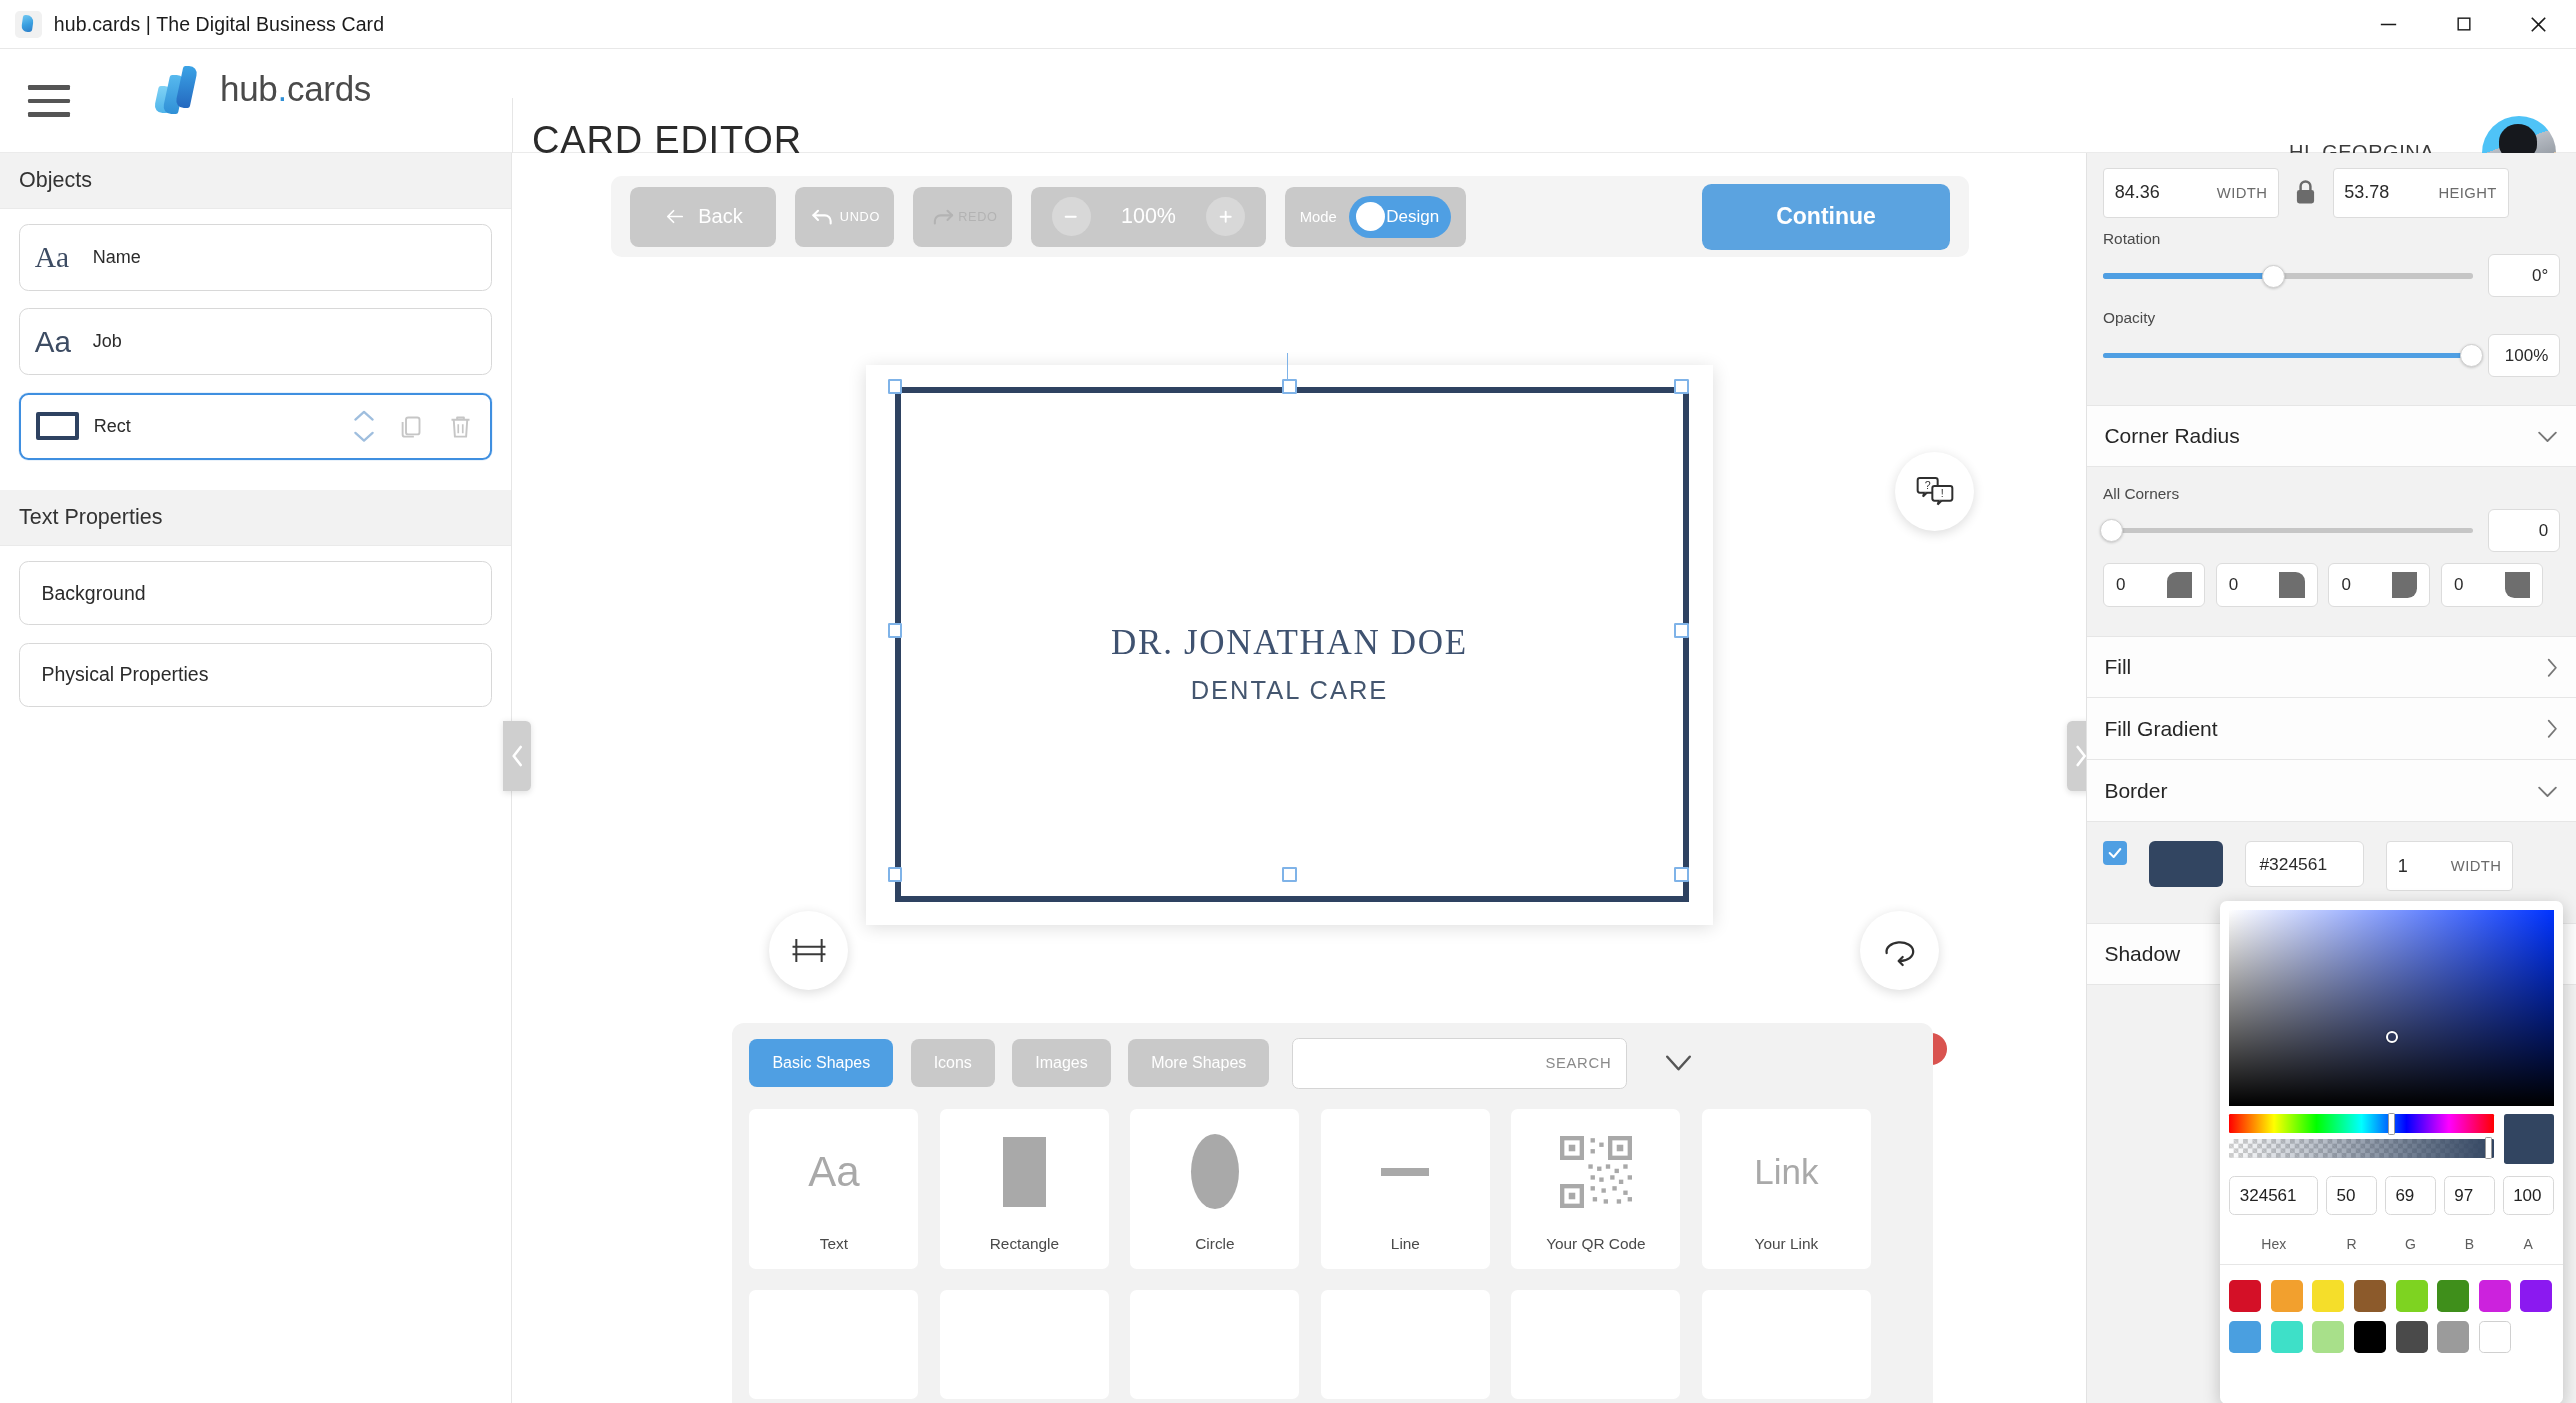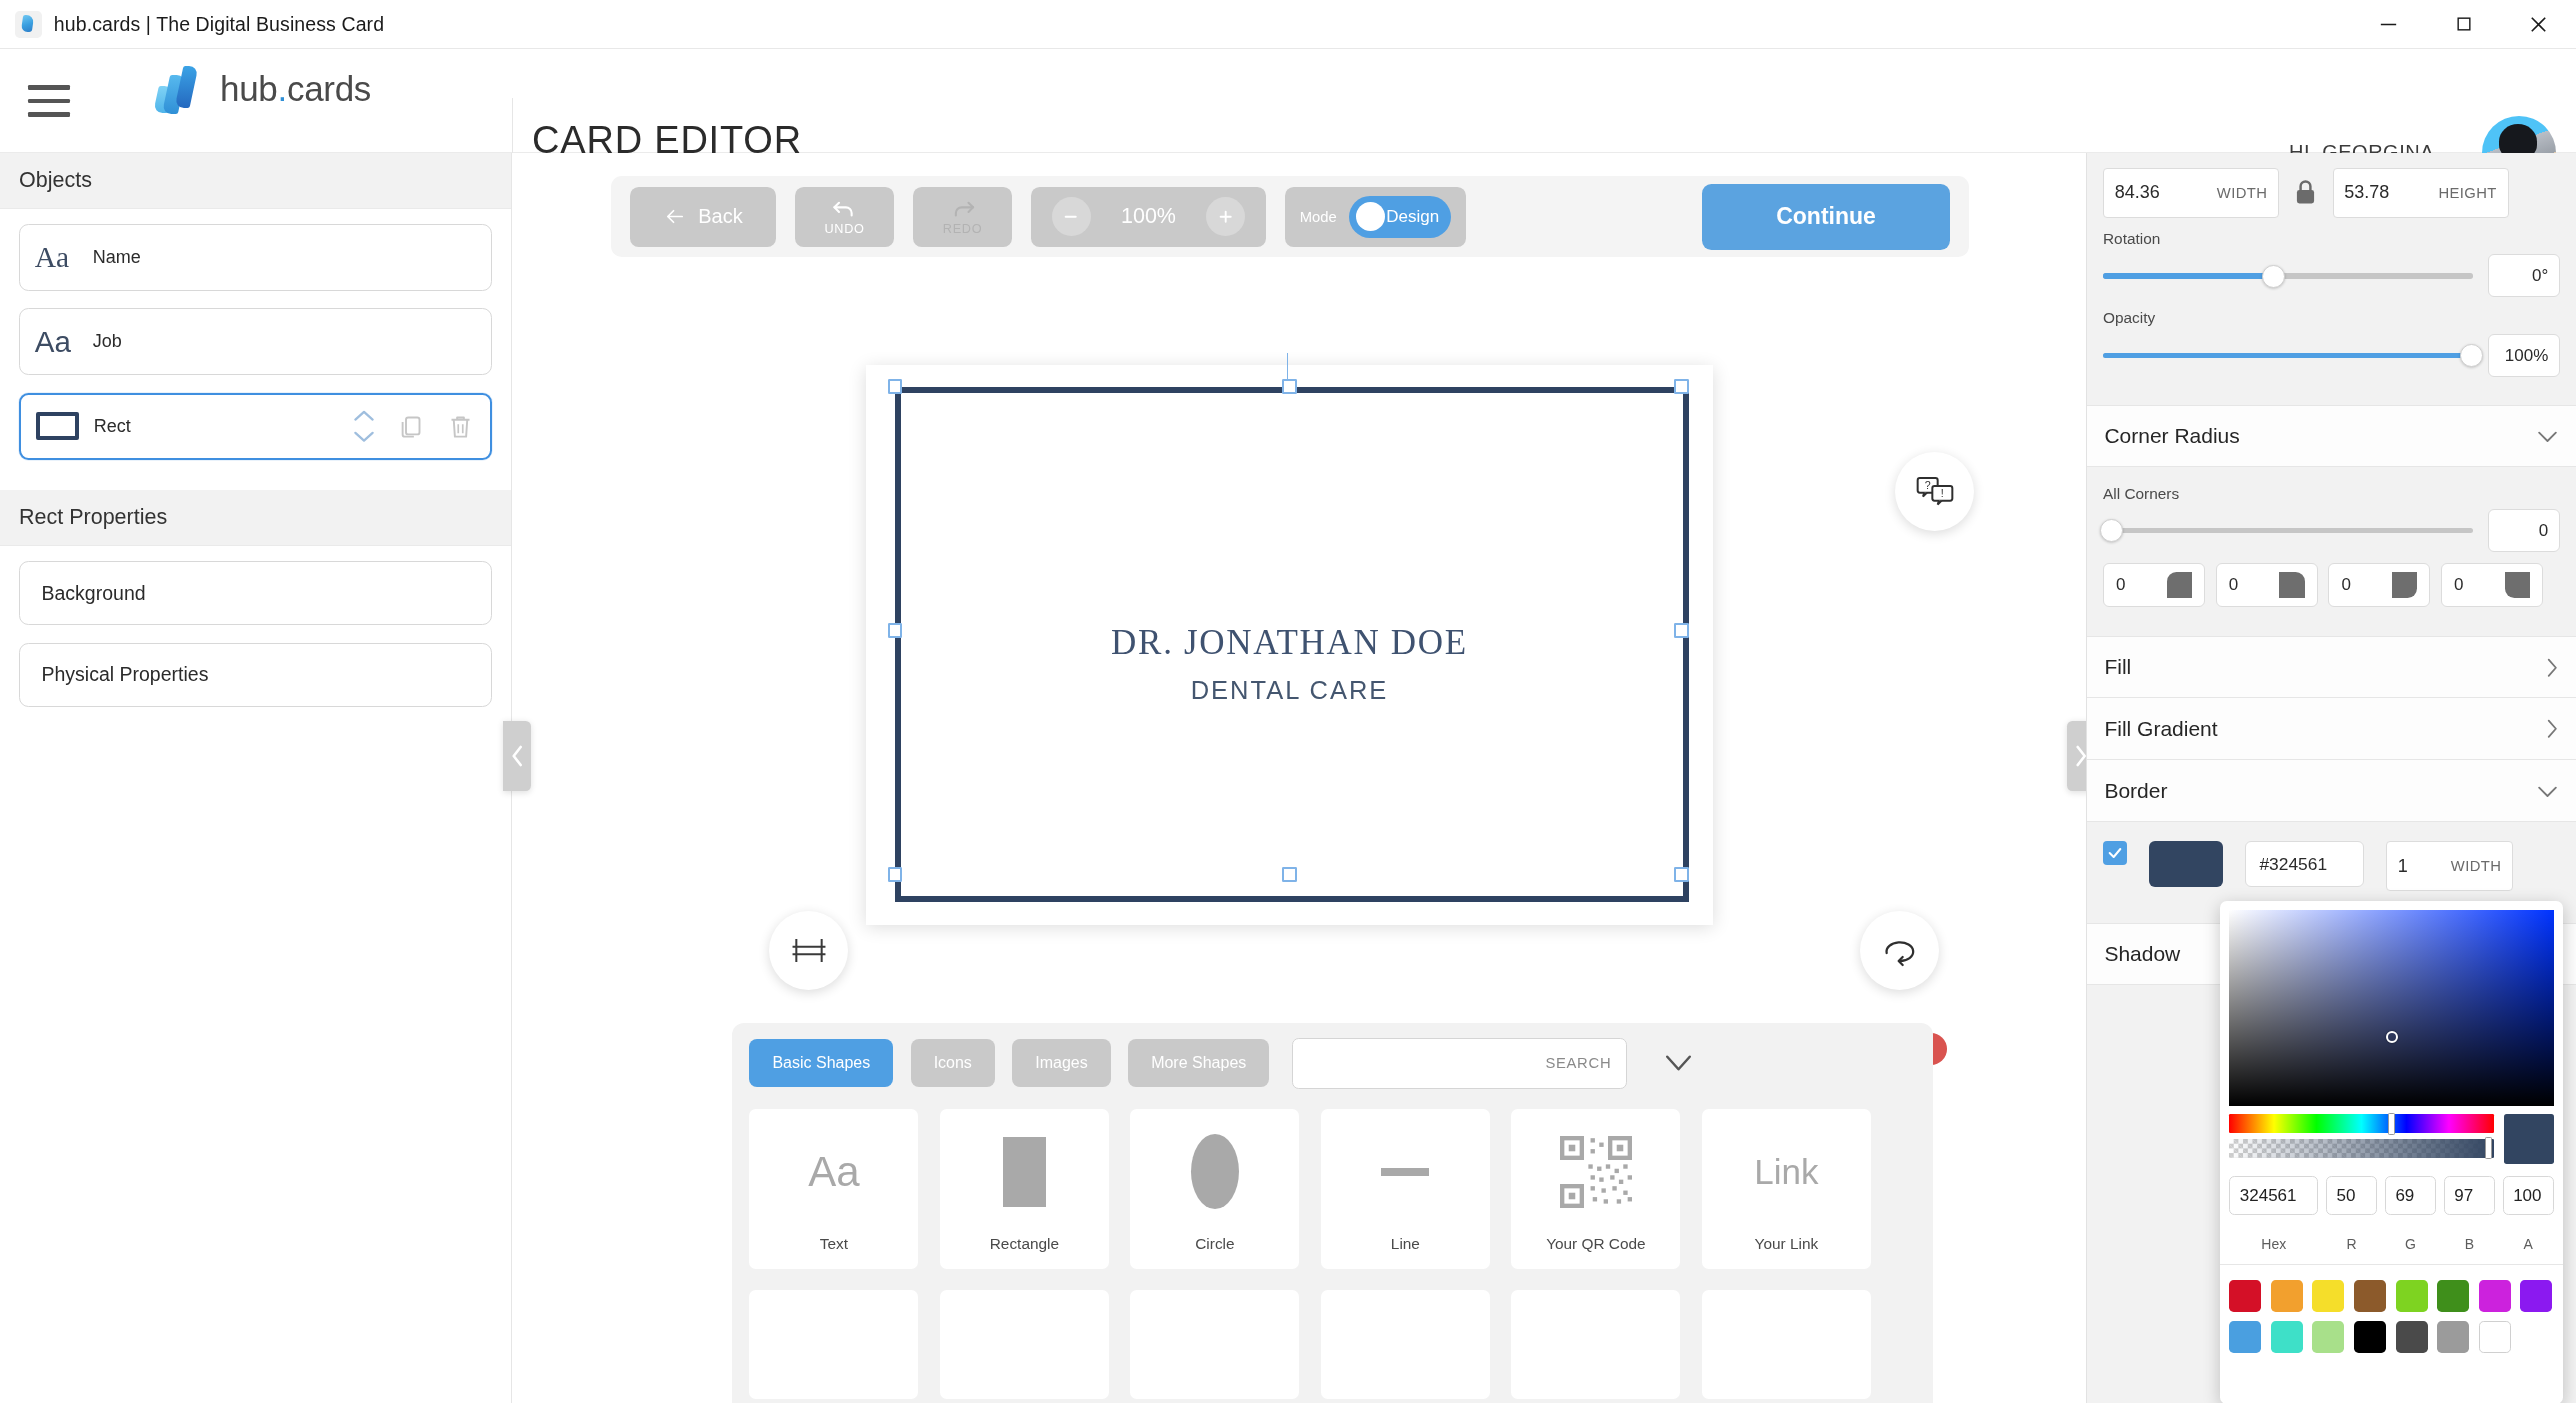--- a/index.html
+++ b/index.html
@@ -132,21 +132,21 @@
   .toolbar {
     position: absolute; left: 99px; top: 23px; width: 1358px; height: 81px;
     background: #f4f4f4; border-radius: 10.7px; display: flex; align-items: center;
     padding: 0 19px; gap: 19px;
   }
   .tb-pill {
     background: #c9c9c9; border-radius: 8.7px; height: 60px;
     display: flex; align-items: center; justify-content: center; color: #ffffff;
   }
   .tb-back { width: 146px; gap: 12px; font-size: 20px; }
-  .tb-undo, .tb-redo { width: 99px; flex-direction: column; gap: 1.3px; text-align: right; }
+  .tb-undo, .tb-redo { width: 99px; flex-direction: row; gap: 1.3px; text-align: right; }
   .tb-undo .cap, .tb-redo .cap { font-size: 12.7px; letter-spacing: 0.7px; }
   .tb-redo { color: #b3b3b3; }
   .tb-redo .cap { color: #b3b3b3; }
   .tb-zoom { width: 235px; gap: 17.4px; }
   .zoom-circ {
     width: 39px; height: 39px; border-radius: 50%; background: #d8d8d8;
     display: flex; align-items: center; justify-content: center;
   }
   .zoom-val { font-size: 21.5px; color: #fff; min-width: 81px; text-align: center; }
   .tb-mode { width: 181px; gap: 12px; padding: 0 14.8px; }
@@ -439,21 +439,21 @@
             <svg class="icon-svg" width="27" height="27" viewBox="0 0 24 24">
                 <path d="M4 6h16M9 6V4h6v2M6 6l1 15h10l1-15" stroke="#c6c6c6" stroke-width="1.7" fill="none" stroke-linejoin="round"></path>
                 <path d="M10 10v8M14 10v8" stroke="#c6c6c6" stroke-width="1.5"></path>
               </svg>
           </div>
         </div>
       </div>
 
     </div>
 
-    <div class="section-head">Rect Properties</div>
+    <div class="section-head">Text Properties</div>
     <div class="props-list">
       <div class="prop-row">Background</div>
       <div class="prop-row">Physical Properties</div>
     </div>
   </div>
 
   <div class="center">
 
     <div class="toolbar">
       <div class="tb-pill tb-back">

